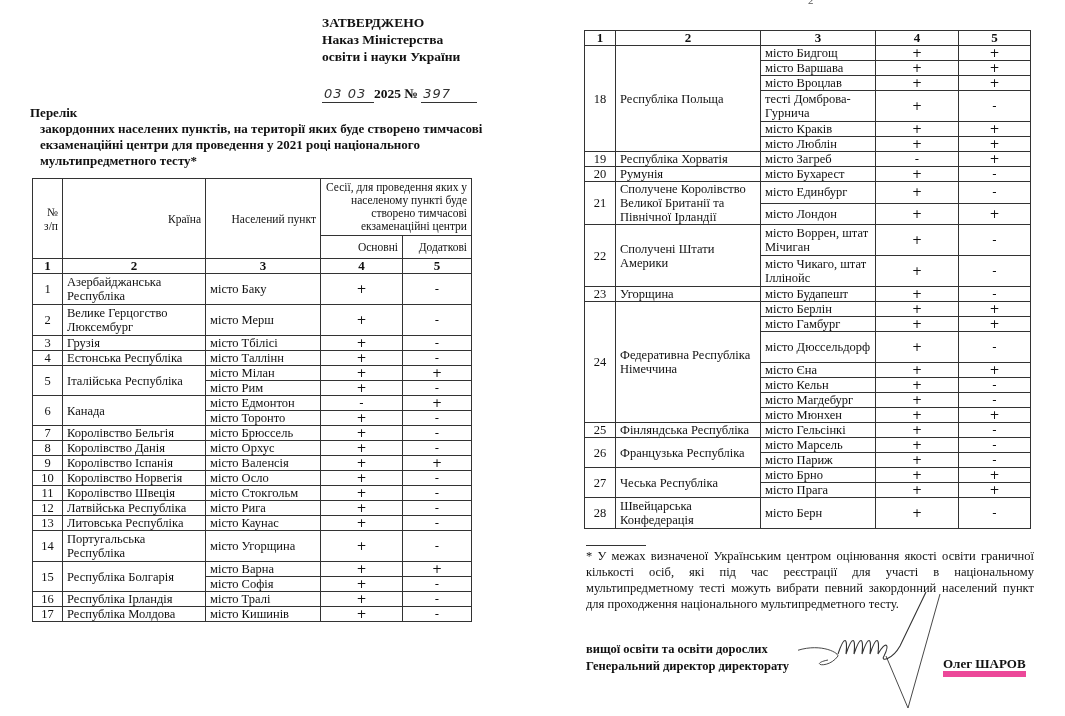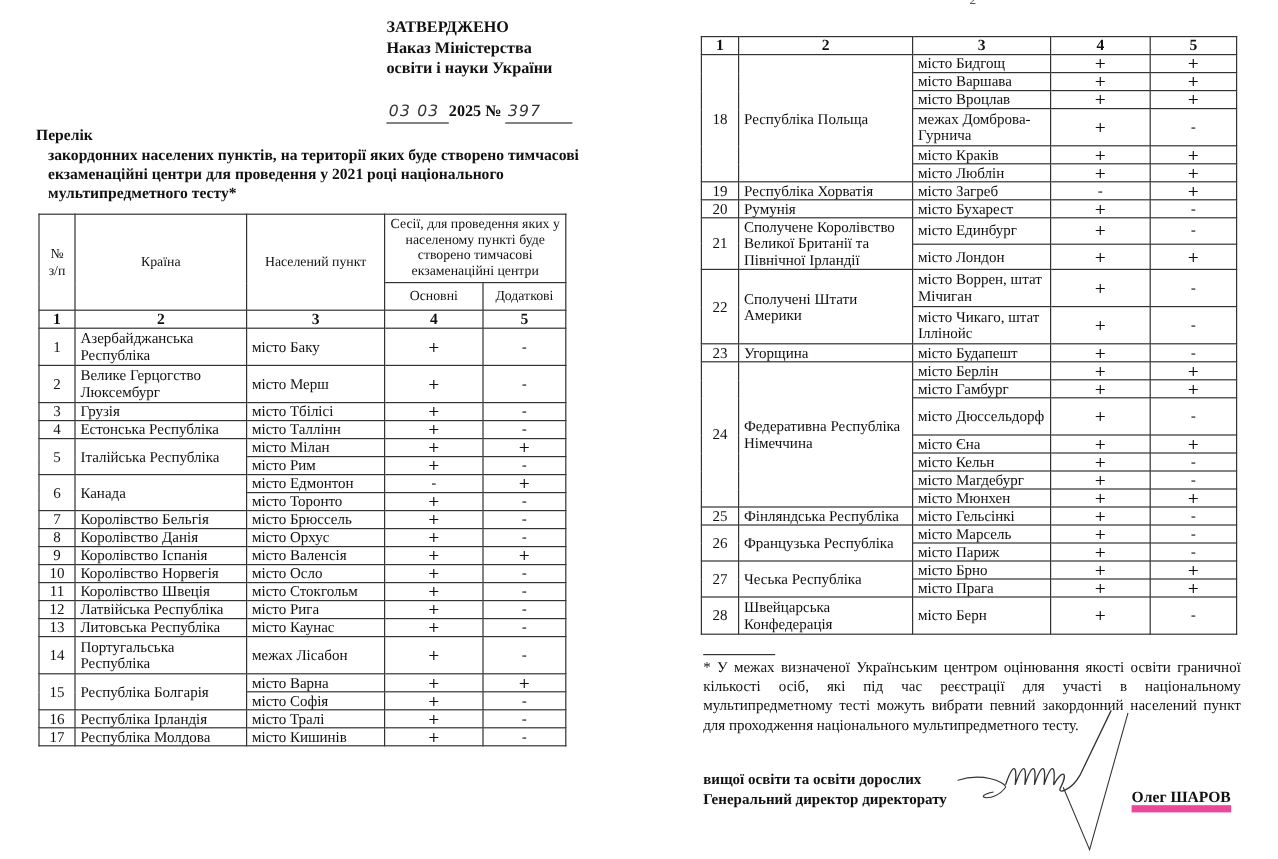--- a/index.html
+++ b/index.html
@@ -14,21 +14,21 @@
   .hand { font-family:"DejaVu Sans", sans-serif; font-style:italic; font-weight:normal; color:#333;
           border-bottom:1px solid #333; display:inline-block; padding:0 2px; font-size:13px; letter-spacing:1px; }
   .hand.d1 { width:48px;margin-top:20px; } .hand.d2 { width:52px; }
 
   .title { position:absolute; left:30px; width:470px; top:105px; font-weight:bold; font-size:13px; line-height:16px; }
   .title .t1 { display:block; }
   .title .t2 { display:block; padding:0 10px; }
 
   table { border-collapse:collapse; position:absolute; table-layout:fixed; font-size:12.5px; }
   td, th { border:1px solid #333; padding:0 4px; line-height:14px; vertical-align:middle; }
-  th { font-weight:normal; text-align:center; }
+  th { font-weight:normal; text-align:right; }
   .num-row td { font-weight:bold; text-align:center; height:14px; font-size:13px; }
   .c1 { text-align:center; }
   .c4, .c5 { text-align:center; font-family:"DejaVu Sans", sans-serif; font-size:12px; }
   .c2, .c3 { text-align:left; }
 
   #table-left { left:32px; top:178px; width:439px; }
   #table-right { left:54px; top:30px; width:446px; }
 
   .pagenum { position:absolute; left:278px; top:-6px; font-size:11px; color:#555; }
 
@@ -184,21 +184,21 @@
         <tr>
           <td class="c1" rowspan="1">13</td>
           <td class="c2" rowspan="1">Литовська Республіка</td>
           <td class="c3">місто Каунас</td>
           <td class="c4">+</td>
           <td class="c5">-</td>
         </tr>
         <tr>
           <td class="c1" rowspan="1">14</td>
           <td class="c2" rowspan="1">Португальська Республіка</td>
-          <td class="c3" style="height: 30px;">межах Лісабон</td>
+          <td class="c3" style="height: 30px;">місто Угорщина</td>
           <td class="c4" style="height: 30px;">+</td>
           <td class="c5" style="height: 30px;">-</td>
         </tr>
         <tr>
           <td class="c1" rowspan="2">15</td>
           <td class="c2" rowspan="2">Республіка Болгарія</td>
           <td class="c3">місто Варна</td>
           <td class="c4">+</td>
           <td class="c5">+</td>
         </tr>
@@ -256,21 +256,21 @@
           <td class="c3">місто Варшава</td>
           <td class="c4">+</td>
           <td class="c5">+</td>
         </tr>
         <tr>
           <td class="c3">місто Вроцлав</td>
           <td class="c4">+</td>
           <td class="c5">+</td>
         </tr>
         <tr>
-          <td class="c3" style="height: 30px;">межах Домброва-Гурнича</td>
+          <td class="c3" style="height: 30px;">тесті Домброва-Гурнича</td>
           <td class="c4" style="height: 30px;">+</td>
           <td class="c5" style="height: 30px;">-</td>
         </tr>
         <tr>
           <td class="c3">місто Краків</td>
           <td class="c4">+</td>
           <td class="c5">+</td>
         </tr>
         <tr>
           <td class="c3">місто Люблін</td>

